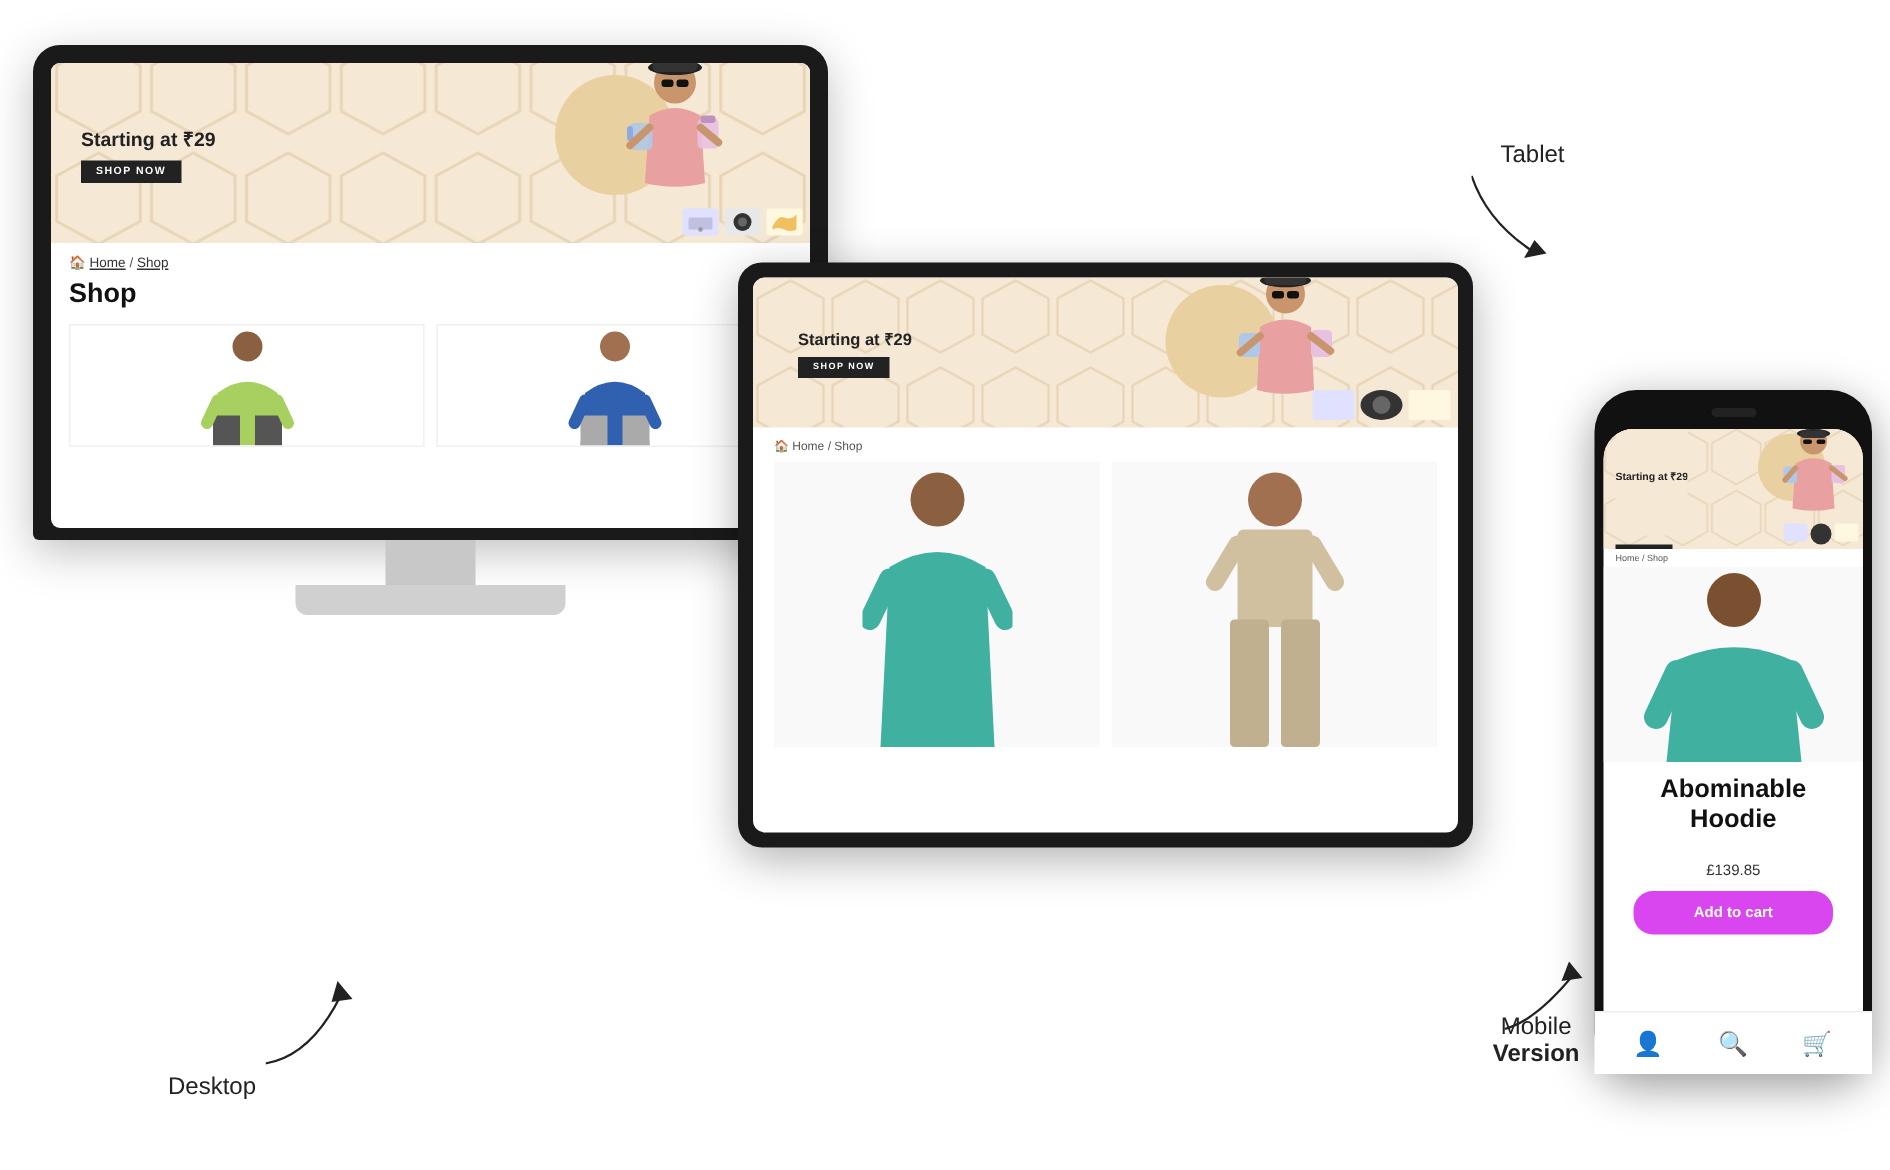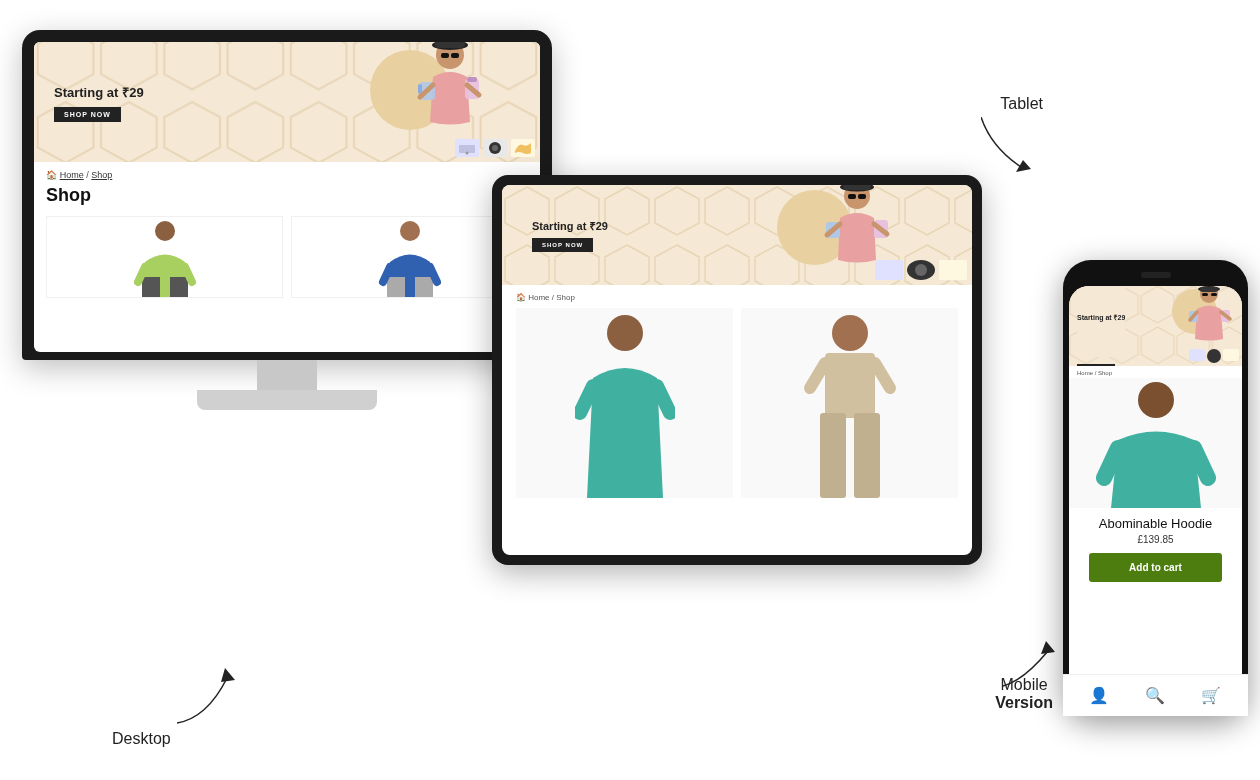--- a/index.html
+++ b/index.html
@@ -231,40 +231,40 @@
       justify-content: center;
       overflow: hidden;
     }
 
     .mobile-product-info {
       padding: 8px;
       text-align: center;
     }
 
     .mobile-product-name {
-      font-size: 13px;
-      font-weight: 400;
+      font-size: 17px;
+      font-weight: 700;
       color: #111;
-      margin-bottom: 3px;
+      margin-bottom: 19px;
     }
 
     .mobile-product-price {
       font-size: 10px;
       color: #333;
       margin-bottom: 8px;
     }
 
     .mobile-add-to-cart {
-      background: #4d7c0f;
+      background: #d946ef;
       color: #fff;
       font-size: 10px;
       font-weight: 600;
       padding: 9px 20px;
       border: none;
-      border-radius: 3px;
+      border-radius: 13px;
       width: 85%;
       cursor: pointer;
     }
 
     .mobile-bottom-nav {
       position: absolute;
       bottom: 0;
       left: 0;
       right: 0;
       height: 42px;
@@ -589,21 +589,21 @@
 
         <div class="mobile-bottom-nav">
           <span class="nav-icon">👤</span>
           <span class="nav-icon">🔍</span>
           <span class="nav-icon">🛒</span>
         </div>
       </div>
     </div>
   </div>
 
-  <div style="position:absolute;left:110px;bottom:32px;margin-top:24px;">
+  <div style="position:absolute;left:110px;bottom:46px;margin-top:24px;">
     
     <svg style="position:absolute;left:65px;bottom:20px;" width="80" height="60" viewBox="0 0 80 60">
       <path d="M0,55 Q30,50 50,10" fill="none" stroke="#222" stroke-width="1.5"></path>
       <polygon points="48,0 44,14 58,12" fill="#222"></polygon>
     </svg>
     <span style="font-size:16px;font-weight:400;color:#222;">Desktop</span>
   </div>
 
   <div style="position:absolute;right:215px;top:95px;">
     <span style="font-size:16px;font-weight:400;color:#222;">Tablet</span>

